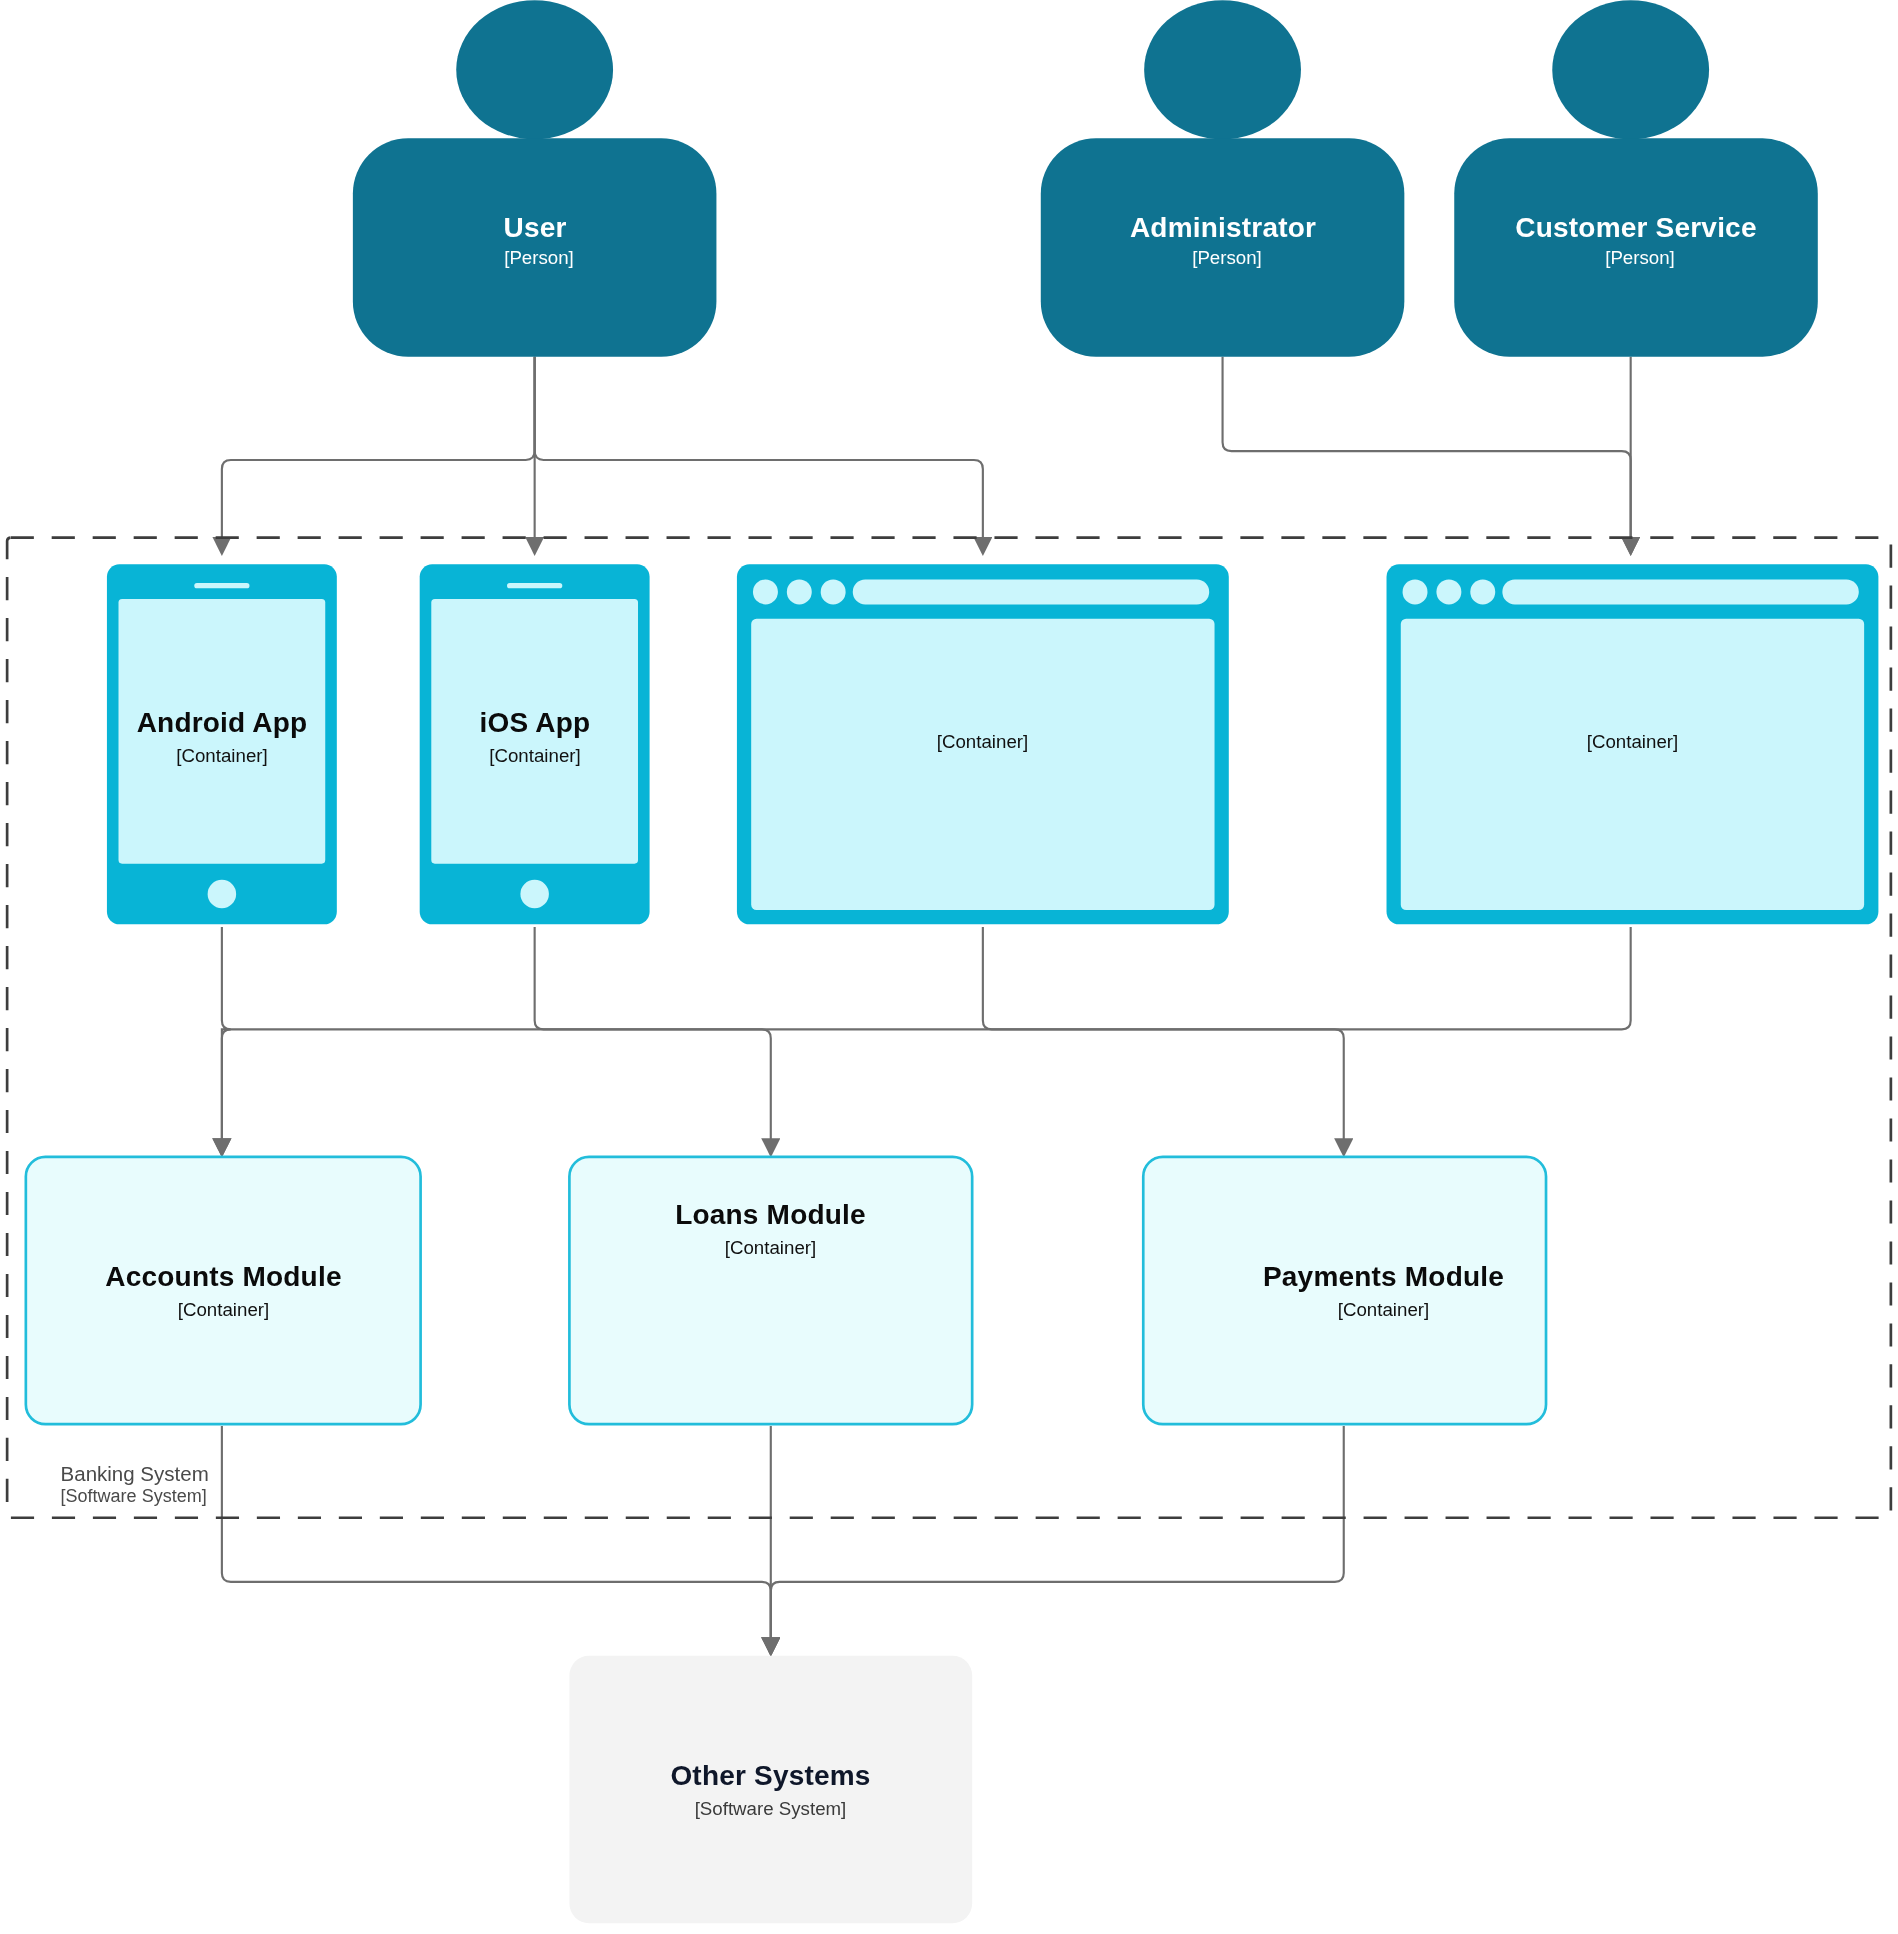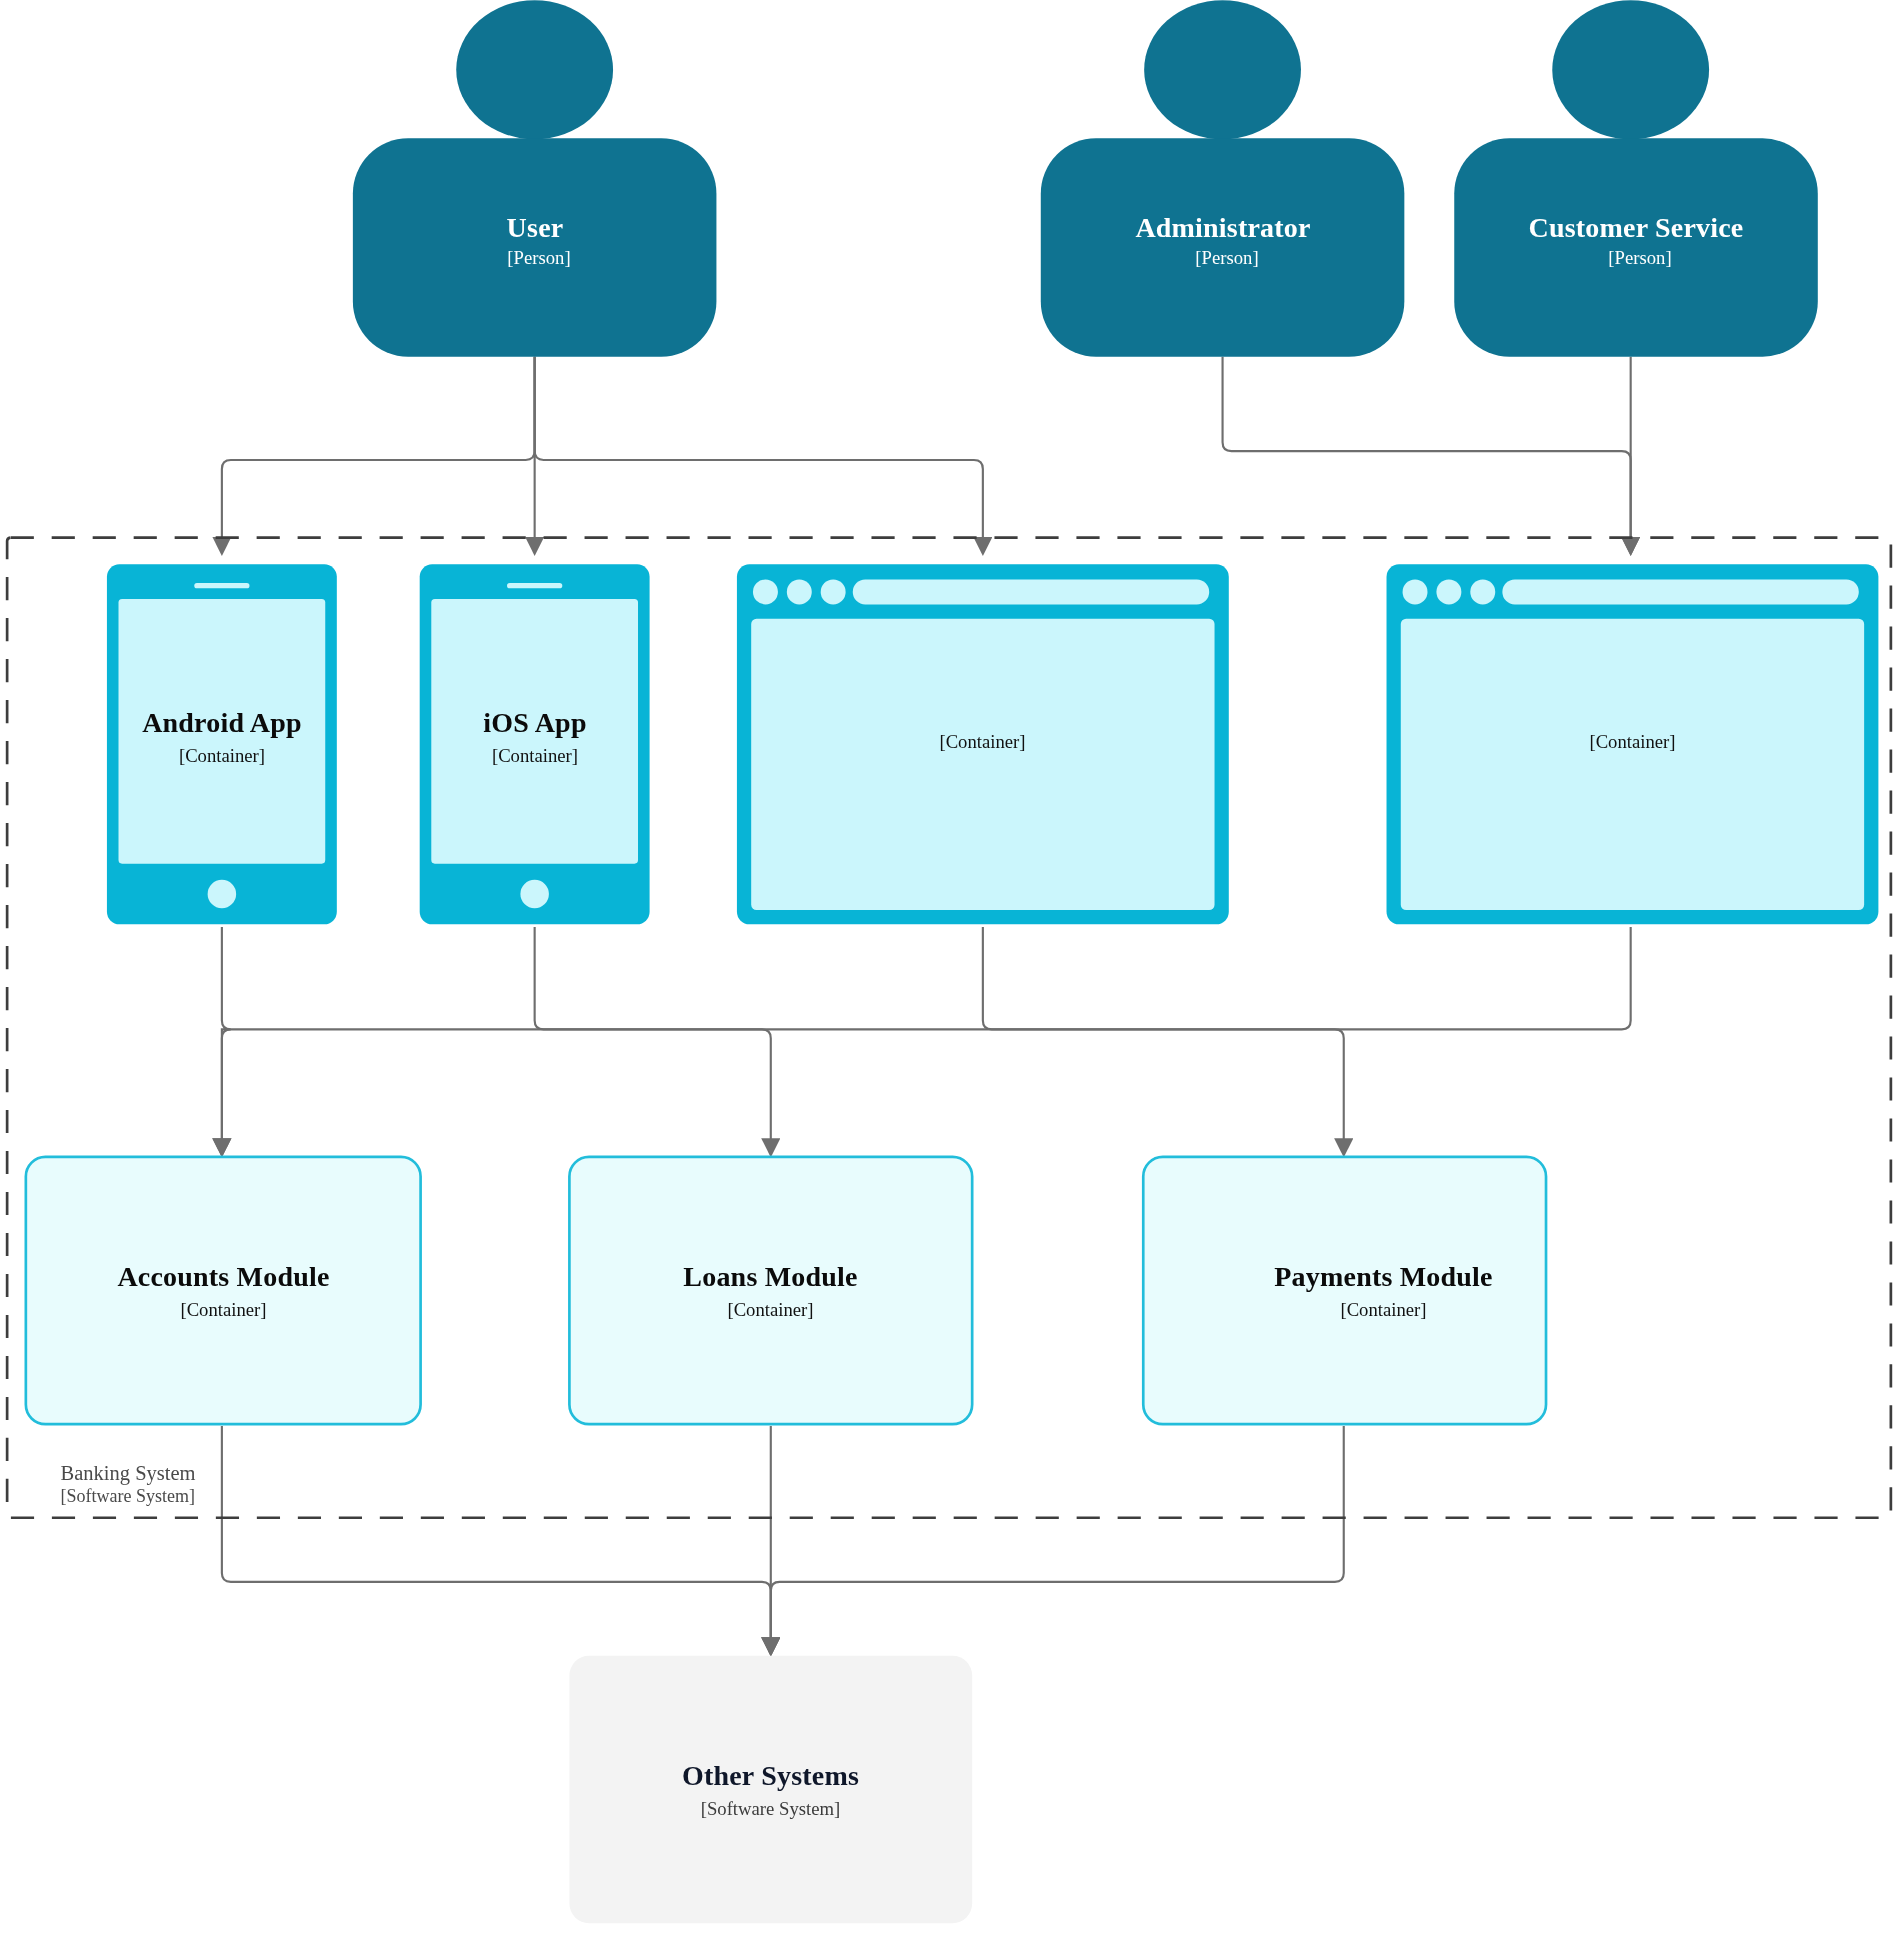--- a/index.html
+++ b/index.html
@@ -1,18 +1,18 @@
 <!DOCTYPE html>
 <html style="font-size:14.3px"><head>
 <meta charset="utf-8">
 <style>
   html, body { margin:0; padding:0; background:#ffffff; }
   body { width:1898px; height:1935px; position:relative;
          font-family:"Liberation Sans", sans-serif; overflow:hidden; }
-  #stage { position:absolute; left:0; top:0; width:1898px; height:1935px;font-family:Liberation Serif, serif; }
+  #stage { position:absolute; left:0; top:0; width:1898px; height:1935px; }
 
   svg.layer { position:absolute; left:0; top:0; width:1898px; height:1935px; overflow:visible; }
   svg.edges { z-index:1; }
   svg.nodes { z-index:2; }
 
   .node-label { position:absolute; z-index:3; text-align:center; pointer-events:none; }
   .n-title { font-weight:bold; letter-spacing:0.2px; }
   .n-sub   { font-weight:normal; }
 
   .person-title { color:#ffffff; font-size:28px; line-height:32px; }
@@ -158,21 +158,21 @@
 
   <div class="node-label" style="left:1401px; top:725px; width:463px;">
     <div class="n-sub container-sub">[Container]</div>
   </div>
 
   <div class="node-label" style="left:26px; top:1261px; width:395px;text-align:center;">
     <div class="n-title container-title">Accounts Module</div>
     <div class="n-sub container-sub">[Container]</div>
   </div>
 
-  <div class="node-label" style="left:569px; top:1261px; width:403px;">
+  <div class="node-label" style="left:569px; top:1199px; width:403px;">
     <div class="n-title container-title">Loans Module</div>
     <div class="n-sub container-sub">[Container]</div>
   </div>
 
   <div class="node-label" style="left:1143px; top:1261px; width:481px;">
     <div class="n-title container-title">Payments Module</div>
     <div class="n-sub container-sub">[Container]</div>
   </div>
 
   <div class="node-label" style="left:569px; top:1760px; width:403px;">

